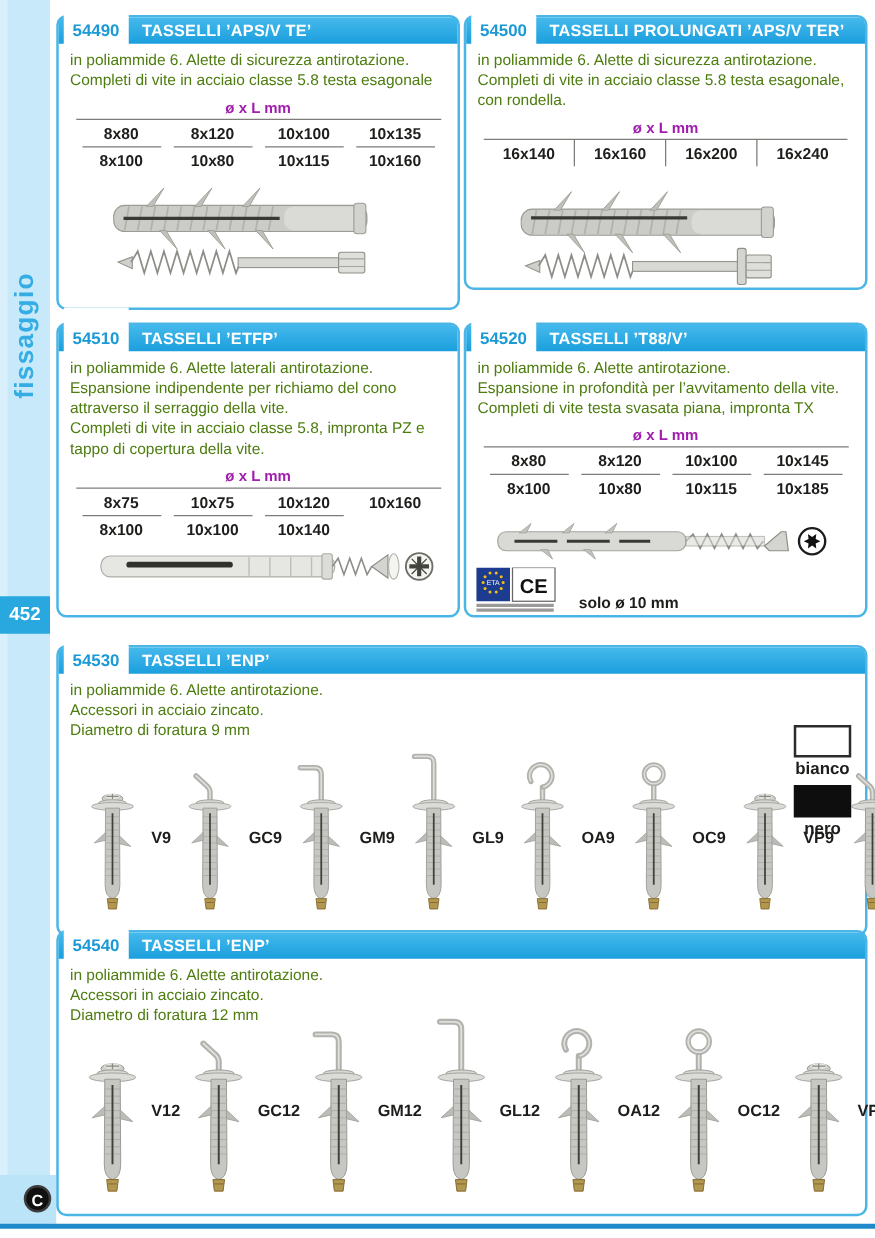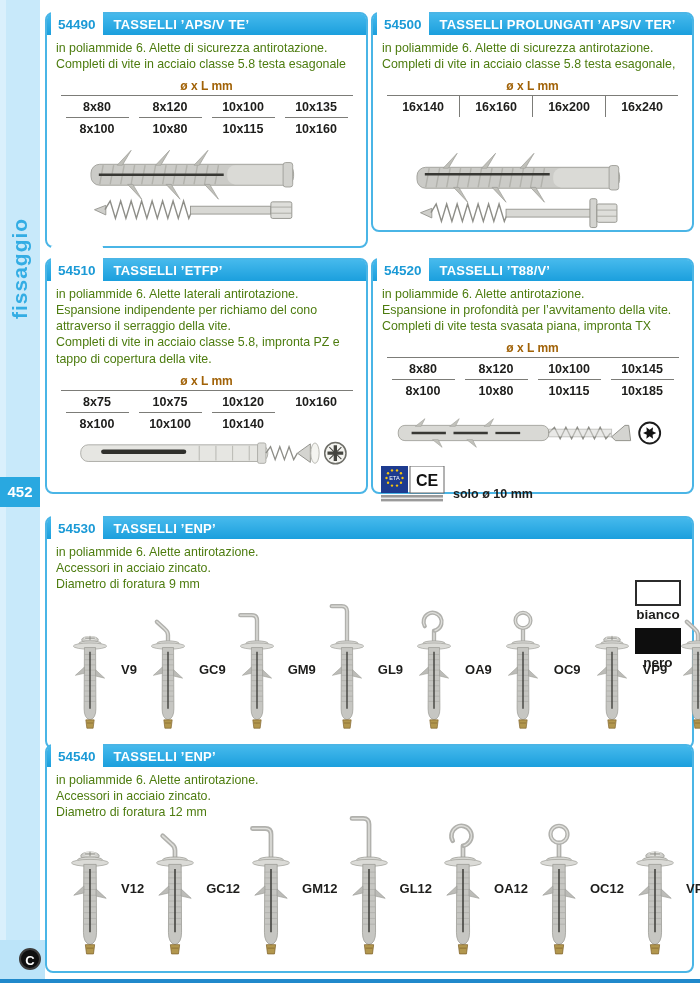--- a/index.html
+++ b/index.html
@@ -29,34 +29,34 @@
   #box54540{left:45px;top:744px;width:649px;height:229px;}
   .bar{height:21px;background:linear-gradient(180deg,#45b9ec,#1b9fdd);
        border-radius:5px 5px 0 0;display:flex;align-items:center;padding-left:4px;}
   .code-chip{background:#fff;color:#1b9ad6;font-weight:bold;font-size:13.5px;
        padding:16px 7px;line-height:17px;border-radius:1px;}
   .bar-title{color:#fff;font-weight:bold;font-size:13px;margin-left:11px;letter-spacing:.2px;}
   .desc{padding:5px 9px 0;font-size:12.4px;line-height:1.3;color:#4d7c0f;}
   
   .size-table{margin:7px auto 0;width:max-content;}
   .st-header{font-size:12px;font-weight:bold;text-align:center;padding-bottom:2px;
-      border-bottom:1.5px solid #7c7c78;color:#a16207;}
+      border-bottom:1.5px solid #7c7c78;color:#a21caf;}
   .st-row{display:flex;}
   .st-cell{width:63px;margin:0 5px;text-align:center;font-size:12.5px;font-weight:600;
       padding:4px 0 3px;color:#1d1d1b;}
   .st-cell.ul{border-bottom:1.5px solid #7c7c78;}
   .st-row.div .st-cell{margin:0;width:72px;border-right:1.5px solid #7c7c78;}
   .st-row.div .st-cell:last-child{border-right:none;}
   
   .fig{position:absolute;}
   #box54490 .fig{left:30px;top:124px;width:262px;height:98px;}
   #box54500 .fig{left:30px;top:130px;width:262px;height:92px;}
   #box54510 .fig{left:18px;top:170px;width:287px;height:50px;}
   #box54520 .fig{left:14px;top:153px;width:293px;height:40px;}
-  .ce-row{position:absolute;left:8px;top:206px;display:flex;align-items:flex-end;gap:6px;}
+  .ce-row{position:absolute;left:8px;top:194px;display:flex;align-items:flex-end;gap:16px;}
   .ce-note{font-size:12.5px;font-weight:600;color:#1d1d1b;padding-bottom:2px;}
   
   .products{position:absolute;display:flex;align-items:flex-end;justify-content:space-between;}
   #box54530 .products{left:12px;right:62px;top:56px;bottom:12px;}
   #box54540 .products{left:12px;right:12px;top:44px;bottom:10px;}
   .product{display:flex;flex-direction:row;align-items:center;}
   .product-label{font-size:13px;font-weight:bold;color:#1d1d1b;margin-top:1px;}
   #box54530 .product svg{height:128px;}
   #box54540 .product svg{height:142px;}
   
@@ -147,20 +147,21 @@
   </section>
 
   <section class="box" id="box54500">
     <header class="bar">
       <span class="code-chip">54500</span>
       <span class="bar-title">TASSELLI PROLUNGATI ’APS/V TER’</span>
     </header>
     <div class="desc">
         <div>in poliammide 6. Alette di sicurezza antirotazione.</div>
         <div>Completi di vite in acciaio classe 5.8 testa esagonale,</div>
+        <div>con rondella.</div>
       </div>
     <div class="size-table">
         <div class="st-header">ø x L mm</div>
         <div class="st-row div">
           <div class="st-cell">16x140</div>
           <div class="st-cell">16x160</div>
           <div class="st-cell">16x200</div>
           <div class="st-cell">16x240</div>
         </div>
       </div>

